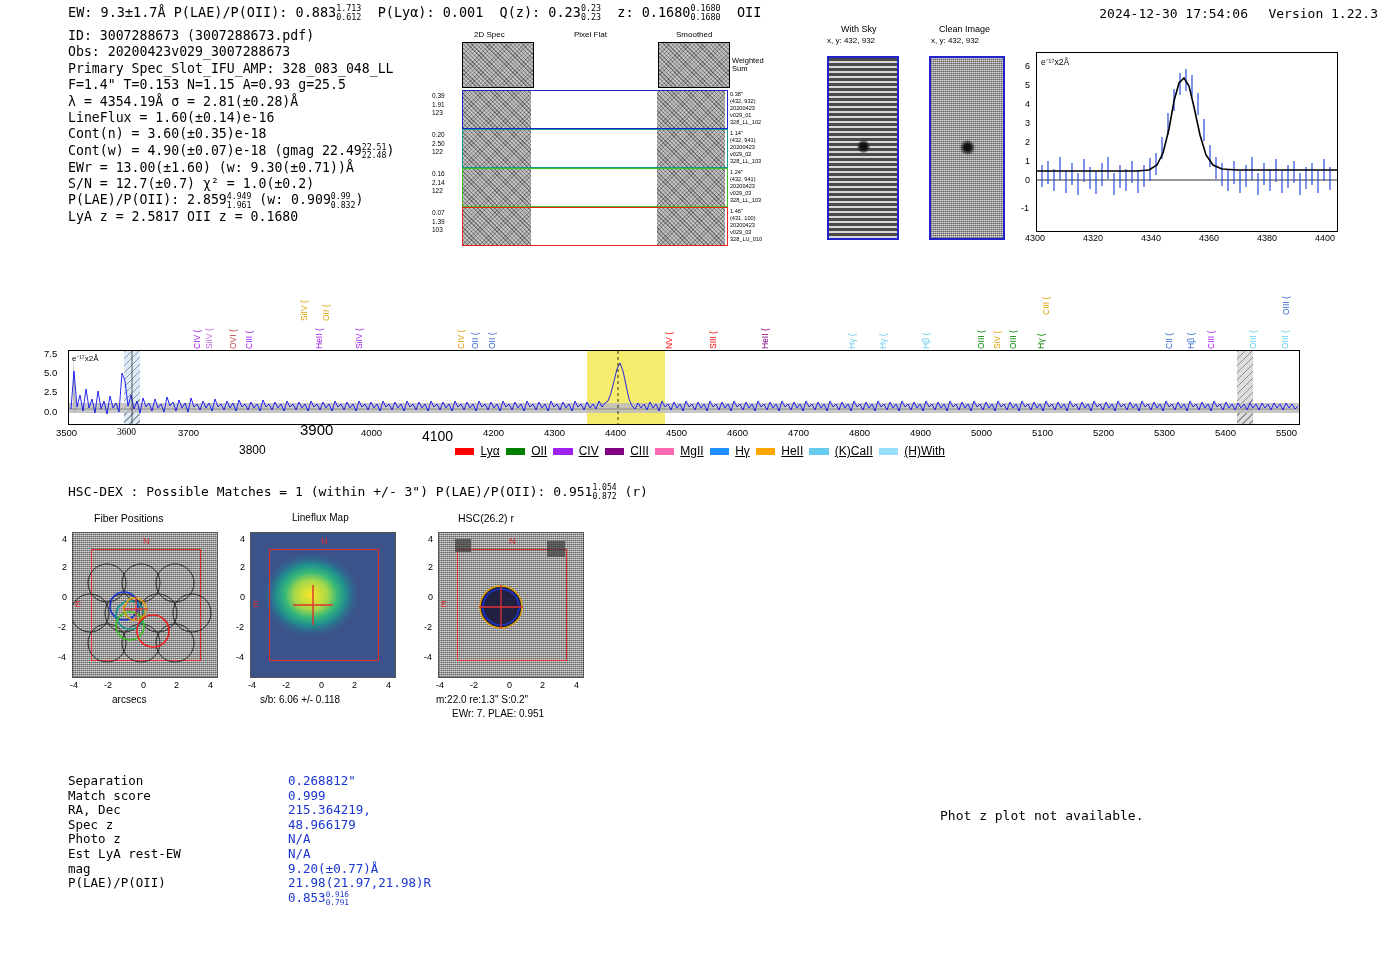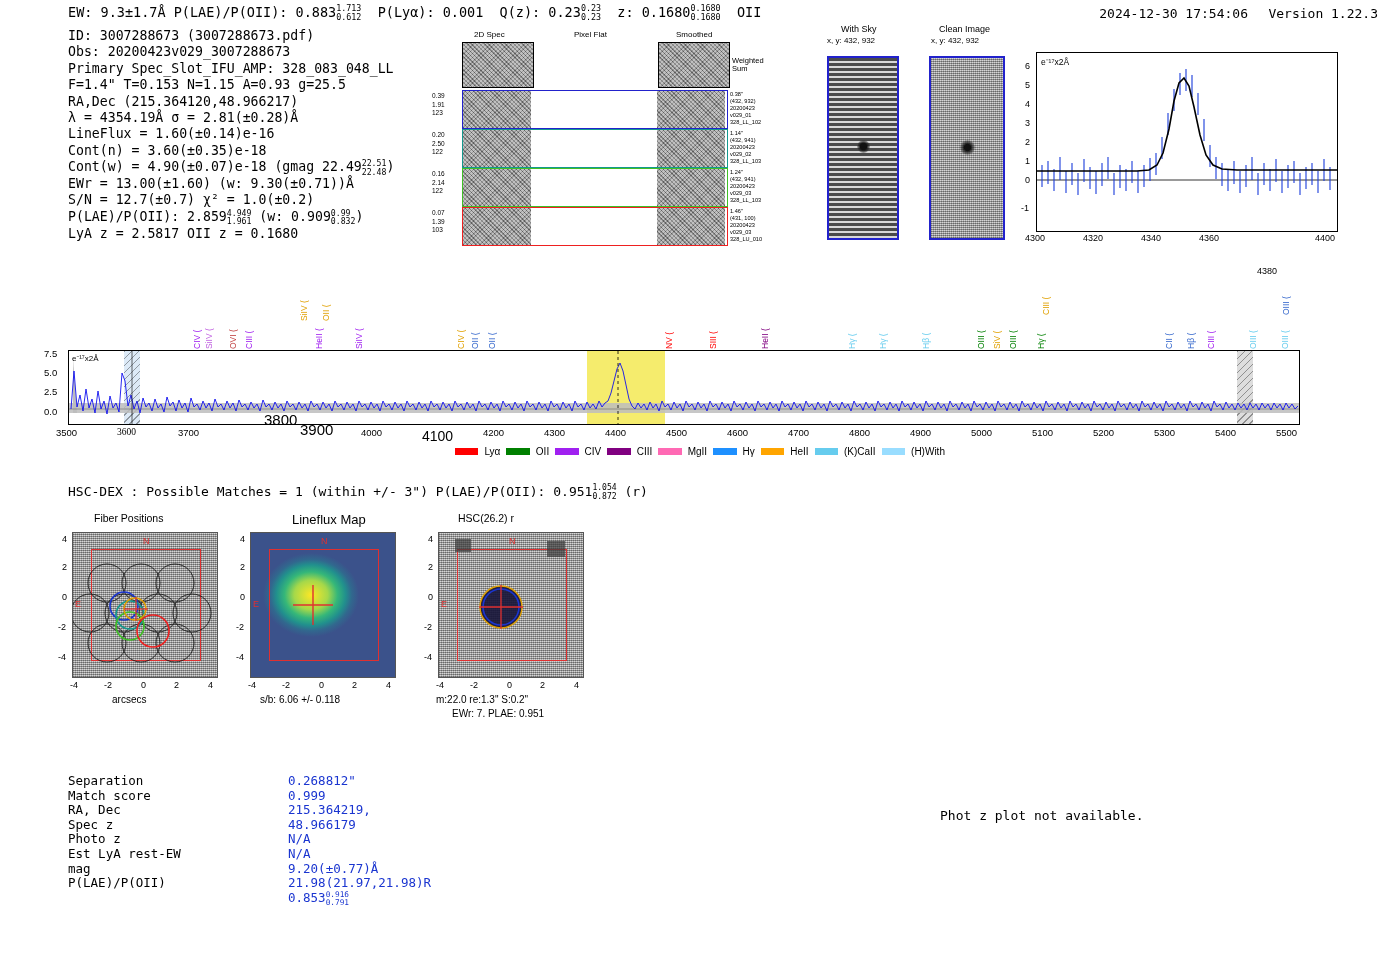--- a/index.html
+++ b/index.html
@@ -41,21 +41,20 @@
   </span>
 </div>
 <div class="abs mono" style="right:152px;top:6px;font-size:13px;">2024-12-30 17:54:06</div>
 <div class="abs mono" style="right:22px;top:6px;font-size:13px;">Version 1.22.3</div>
 
 <div class="abs mono" style="left:68px;top:28px;font-size:13.2px;line-height:16.4px;">
   <div>ID: 3007288673 (3007288673.pdf)</div>
   <div>Obs: 20200423v029_3007288673</div>
   <div>Primary Spec_Slot_IFU_AMP: 328_083_048_LL</div>
   <div>F=1.4"  T=0.153  N=1.15  A=0.93  g=25.5</div>
-  <div>RA,Dec (215.364120,48.966217)</div>
   <div>λ = 4354.19Å  σ = 2.81(±0.28)Å</div>
   <div>LineFlux = 1.60(±0.14)e-16</div>
   <div>Cont(n) = 3.60(±0.35)e-18</div>
   <div class="nowrap">
     <span>Cont(w) = 4.90(±0.07)e-18 (gmag 22.49</span><span class="frac"><span>22.51</span><br><span>22.48</span></span>)
   </div>
   <div>EWr = 13.00(±1.60) (w: 9.30(±0.71))Å</div>
   <div>S/N = 12.7(±0.7)  χ² = 1.0(±0.2)</div>
   <div class="nowrap">
     <span>P(LAE)/P(OII): 2.859</span><span class="frac"><span>4.949</span><br><span>1.961</span></span>
@@ -186,21 +185,21 @@
       <path d="M185,110 L185,133 M191,116 L191,138 M197,108 L197,131 M203,118 L203,140 M209,112 L209,134 M215,104 L215,127 M221,120 L221,142 M227,110 L227,132 M233,116 L233,138 M239,106 L239,129 M245,118 L245,140 M251,112 L251,135 M257,108 L257,130 M263,120 L263,142 M269,114 L269,136 M275,110 L275,132 M281,118 L281,140 M287,106 L287,128 M293,114 L293,137"></path>
     </g>
 
     <path d="M0,118 L100,118 L112,117 L120,112 L126,100 L132,76 L137,48 L142,30 L147,25 L152,33 L157,54 L163,82 L169,102 L176,112 L185,116 L200,117 L300,117" fill="none" stroke="#000" stroke-width="1.6"></path>
   </svg>
 
   <div class="abs sans" style="left:-12px;top:180px;font-size:9px;">4300</div>
   <div class="abs sans" style="left:46px;top:180px;font-size:9px;">4320</div>
   <div class="abs sans" style="left:104px;top:180px;font-size:9px;">4340</div>
   <div class="abs sans" style="left:162px;top:180px;font-size:9px;">4360</div>
-  <div class="abs sans" style="left:220px;top:180px;font-size:9px;margin-top:33px;">4380</div>
+  <div class="abs sans" style="left:220px;top:180px;font-size:9px;">4380</div>
   <div class="abs sans" style="left:278px;top:180px;font-size:9px;">4400</div>
 </div>
 
 <div class="abs" style="left:68px;top:275px;width:1232px;height:190px;">
 
   <div class="abs" style="left:0;top:0;width:1232px;height:75px;">
     <div class="abs sans vlabel" style="left:124px;top:74px;font-size:8.5px;color:#a020f0;transform:rotate(-90deg);">CIV (</div>
     <div class="abs sans vlabel" style="left:136px;top:74px;font-size:8.5px;color:#c060e0;transform:rotate(-90deg);">SiIV (</div>
     <div class="abs sans vlabel" style="left:231px;top:46px;font-size:8.5px;color:#e0a000;transform:rotate(-90deg);">SiIV (</div>
     <div class="abs sans vlabel" style="left:253px;top:46px;font-size:8.5px;color:#e0a000;transform:rotate(-90deg);">OII (</div>
@@ -255,41 +254,41 @@
   </div>
 
   <div class="abs sans" style="left:-24px;top:73px;font-size:9.5px;">7.5</div>
   <div class="abs sans" style="left:-24px;top:92px;font-size:9.5px;">5.0</div>
   <div class="abs sans" style="left:-24px;top:111px;font-size:9.5px;">2.5</div>
   <div class="abs sans" style="left:-24px;top:131px;font-size:9.5px;">0.0</div>
 
   <div class="abs sans" style="left:-12px;top:152px;font-size:9.5px;">3500</div>
   <div class="abs sans" style="left:49px;top:152px;font-size:9.5px;font-family:Liberation Serif, serif;">3600</div>
   <div class="abs sans" style="left:110px;top:152px;font-size:9.5px;">3700</div>
-  <div class="abs sans" style="left:171px;top:136px;font-size:15px;margin-left:25px;">3800</div>
+  <div class="abs sans" style="left:171px;top:168px;font-size:12px;">3800</div>
   <div class="abs sans" style="left:232px;top:138px;font-size:15px;margin-top:8px;">3900</div>
   <div class="abs sans" style="left:293px;top:152px;font-size:9.5px;">4000</div>
   <div class="abs sans" style="left:354px;top:153px;font-size:14px;">4100</div>
   <div class="abs sans" style="left:415px;top:152px;font-size:9.5px;">4200</div>
   <div class="abs sans" style="left:476px;top:152px;font-size:9.5px;">4300</div>
   <div class="abs sans" style="left:537px;top:152px;font-size:9.5px;">4400</div>
   <div class="abs sans" style="left:598px;top:152px;font-size:9.5px;">4500</div>
   <div class="abs sans" style="left:659px;top:152px;font-size:9.5px;">4600</div>
   <div class="abs sans" style="left:720px;top:152px;font-size:9.5px;">4700</div>
   <div class="abs sans" style="left:781px;top:152px;font-size:9.5px;">4800</div>
   <div class="abs sans" style="left:842px;top:152px;font-size:9.5px;">4900</div>
   <div class="abs sans" style="left:903px;top:152px;font-size:9.5px;">5000</div>
   <div class="abs sans" style="left:964px;top:152px;font-size:9.5px;">5100</div>
   <div class="abs sans" style="left:1025px;top:152px;font-size:9.5px;">5200</div>
   <div class="abs sans" style="left:1086px;top:152px;font-size:9.5px;text-align:center;">5300</div>
   <div class="abs sans" style="left:1147px;top:152px;font-size:9.5px;">5400</div>
   <div class="abs sans" style="left:1208px;top:152px;font-size:9.5px;">5500</div>
 </div>
 
-<div class="abs" style="left:455px;top:444px;width:490px;height:14px;display:flex;align-items:center;gap:6px;font-size:10px;">
+<div class="abs" style="left:455px;top:444px;width:490px;height:14px;display:flex;align-items:center;gap:6px;font-size:12px;text-decoration:underline;">
   <span class="abs" style="position:relative;display:inline-block;width:34px;height:7px;background:#ff0000;"></span>
   <span class="sans">Lyα</span>
   <span style="display:inline-block;width:34px;height:7px;background:#008000;"></span>
   <span class="sans">OII</span>
   <span style="display:inline-block;width:34px;height:7px;background:#a020f0;"></span>
   <span class="sans">CIV</span>
   <span style="display:inline-block;width:34px;height:7px;background:#800080;"></span>
   <span class="sans">CIII</span>
   <span style="display:inline-block;width:34px;height:7px;background:#ff69b4;"></span>
   <span class="sans">MgII</span>
@@ -343,21 +342,21 @@
   <div class="abs sans" style="left:-2px;top:140px;font-size:9px;">-4</div>
   <div class="abs sans" style="left:10px;top:168px;font-size:9px;">-4</div>
   <div class="abs sans" style="left:44px;top:168px;font-size:9px;">-2</div>
   <div class="abs sans" style="left:81px;top:168px;font-size:9px;">0</div>
   <div class="abs sans" style="left:114px;top:168px;font-size:9px;">2</div>
   <div class="abs sans" style="left:148px;top:168px;font-size:9px;">4</div>
   <div class="abs sans" style="left:52px;top:182px;font-size:10px;">arcsecs</div>
 </div>
 
 <div class="abs" style="left:238px;top:512px;width:175px;height:195px;">
-  <div class="abs sans" style="left:42px;top:0px;font-size:13px;padding-left:12px;">Lineflux Map</div>
+  <div class="abs sans" style="left:42px;top:0px;font-size:10px;padding-left:12px;">Lineflux Map</div>
   <div class="abs" style="left:12px;top:20px;width:146px;height:146px;border:1px solid #555;box-sizing:border-box;overflow:hidden;background:#2b2060;">
     <div class="abs" style="left:0;top:0;width:100%;height:100%;background:
       radial-gradient(ellipse 48px 42px at 60px 62px, #fde725 0%, #a5d84a 35%, #35b779 55%, #21908d 72%, #31688e 85%, #3b528b 100%),
       radial-gradient(ellipse 30px 24px at 72px 118px, #fde725 0%, #8bd646 40%, #2fb47c 62%, #2a788e 82%, transparent 100%),
       radial-gradient(ellipse 60px 55px at 40px 40px, #31688e 0%, #3b528b 60%, #440154 100%),
       linear-gradient(180deg,#440154,#3b528b 55%,#30678d 100%);"></div>
     <div class="abs" style="left:18px;top:16px;width:110px;height:112px;border:1.4px solid #e03030;box-sizing:border-box;"></div>
     <div class="abs sans" style="left:70px;top:3px;font-size:9px;color:#e03030;">N</div>
     <div class="abs sans" style="left:2px;top:66px;font-size:9px;color:#e03030;">E</div>
     <svg width="146" height="146" style="position:absolute;left:0;top:0;">

